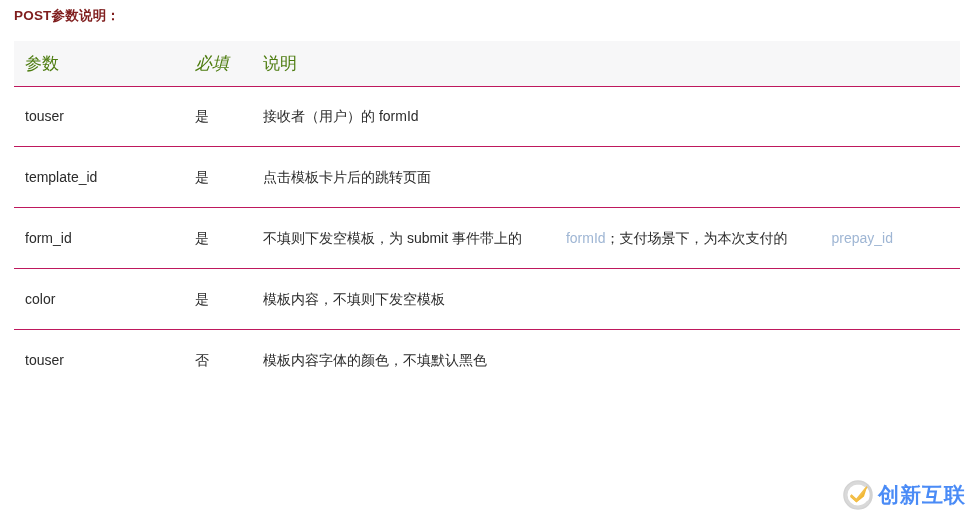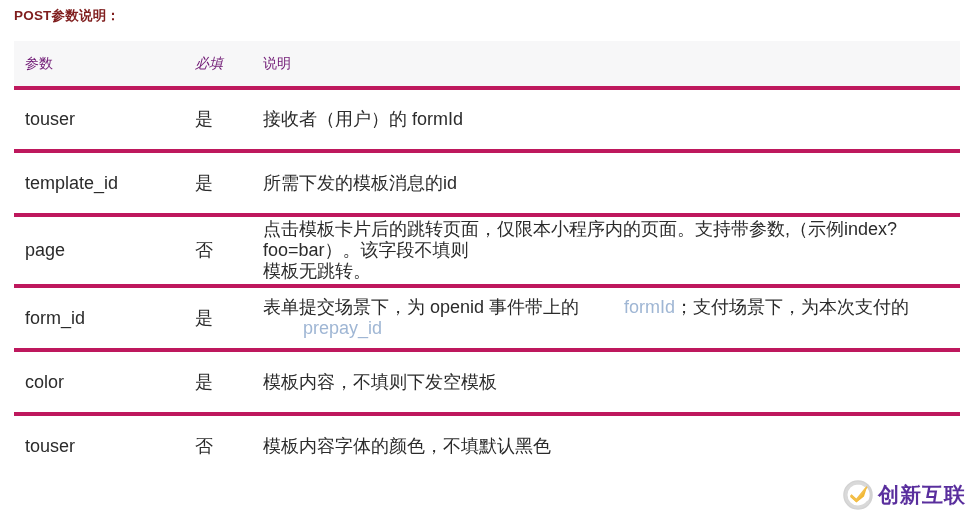--- a/index.html
+++ b/index.html
@@ -38,40 +38,40 @@
     border-collapse: collapse;
     table-layout: fixed;
     font-size: 13.5px;
   }
   table.params col.c-param   { width: 181px; }
   table.params col.c-req     { width: 68px;  }
   table.params col.c-desc    { width: 697px; }
 
   table.params thead th {
     background: #f7f7f8;
-    color: #701a75;
+    color: #4d7c0f;
     font-weight: normal;
     text-align: left;
-    font-size: 14px;
+    font-size: 17px;
     height: 45px;
     vertical-align: middle;
     padding: 0;
     border: none;
   }
   table.params thead th.th-param { padding-left: 11px; }
   table.params thead th.th-req   { padding-left: 0px; font-style: italic; }
   table.params thead th.th-desc  { padding-left: 0px; }
 
   table.params tbody td {
-    border-top: 4px solid #be185d;
+    border-top: 1px solid #be185d;
     vertical-align: middle;
     padding: 0;
     color: #333333;
     line-height: 21px;
-    font-size: 18px;
+    font-size: 14px;
   }
   table.params tbody tr td.td-param {
     padding-left: 11px;
     color: #2b2b2b;
   }
   table.params tbody tr td.td-req {
     color: #2b2b2b;
   }
   table.params tbody tr td.td-desc {
     color: #2b2b2b;
@@ -105,21 +105,21 @@
   .wm-logo {
     width: 30px;
     height: 30px;
     position: relative;
     flex: 0 0 auto;
   }
   .wm-text {
     font-family: "DejaVu Sans", "Liberation Sans", sans-serif;
     font-size: 21px;
     font-weight: bold;
-    color: #4c1d95;
+    color: #3b82f6;
     letter-spacing: 1px;
     line-height: 30px;
   }
 </style>
 </head>
 <body>
 
 <div class="section-title">POST参数说明：</div>
 
 <div class="table-wrap">
@@ -143,38 +143,30 @@
         <td class="td-req">是</td>
         <td class="td-desc">
           <span class="desc-line">接收者（用户）的 formId</span>
         </td>
       </tr>
 
       <tr class="row-2">
         <td class="td-param">template_id</td>
         <td class="td-req">是</td>
         <td class="td-desc">
-          <span class="desc-line">所需下发的模板消息的id</span>
-        </td>
-      </tr>
-
-      <tr class="row-3">
-        <td class="td-param">page</td>
-        <td class="td-req">否</td>
-        <td class="td-desc">
-          <span class="desc-line">点击模板卡片后的跳转页面，仅限本小程序内的页面。支持带参数,（示例index?foo=bar）。该字段不填则</span>
-          <span class="desc-line">模板无跳转。</span>
-        </td>
-      </tr>
+          <span class="desc-line">点击模板卡片后的跳转页面</span>
+        </td>
+      </tr>
+
 
       <tr class="row-4">
         <td class="td-param">form_id</td>
         <td class="td-req">是</td>
         <td class="td-desc">
-          <span>表单提交场景下，为 openid 事件带上的 </span><span class="lnk">formId</span><span>；支付场景下，为本次支付的 </span><span class="lnk">prepay_id</span>
+          <span>不填则下发空模板，为 submit 事件带上的 </span><span class="lnk">formId</span><span>；支付场景下，为本次支付的 </span><span class="lnk">prepay_id</span>
         </td>
       </tr>
 
       <tr class="row-5">
         <td class="td-param">color</td>
         <td class="td-req">是</td>
         <td class="td-desc">
           <span class="desc-line">模板内容，不填则下发空模板</span>
         </td>
       </tr>

